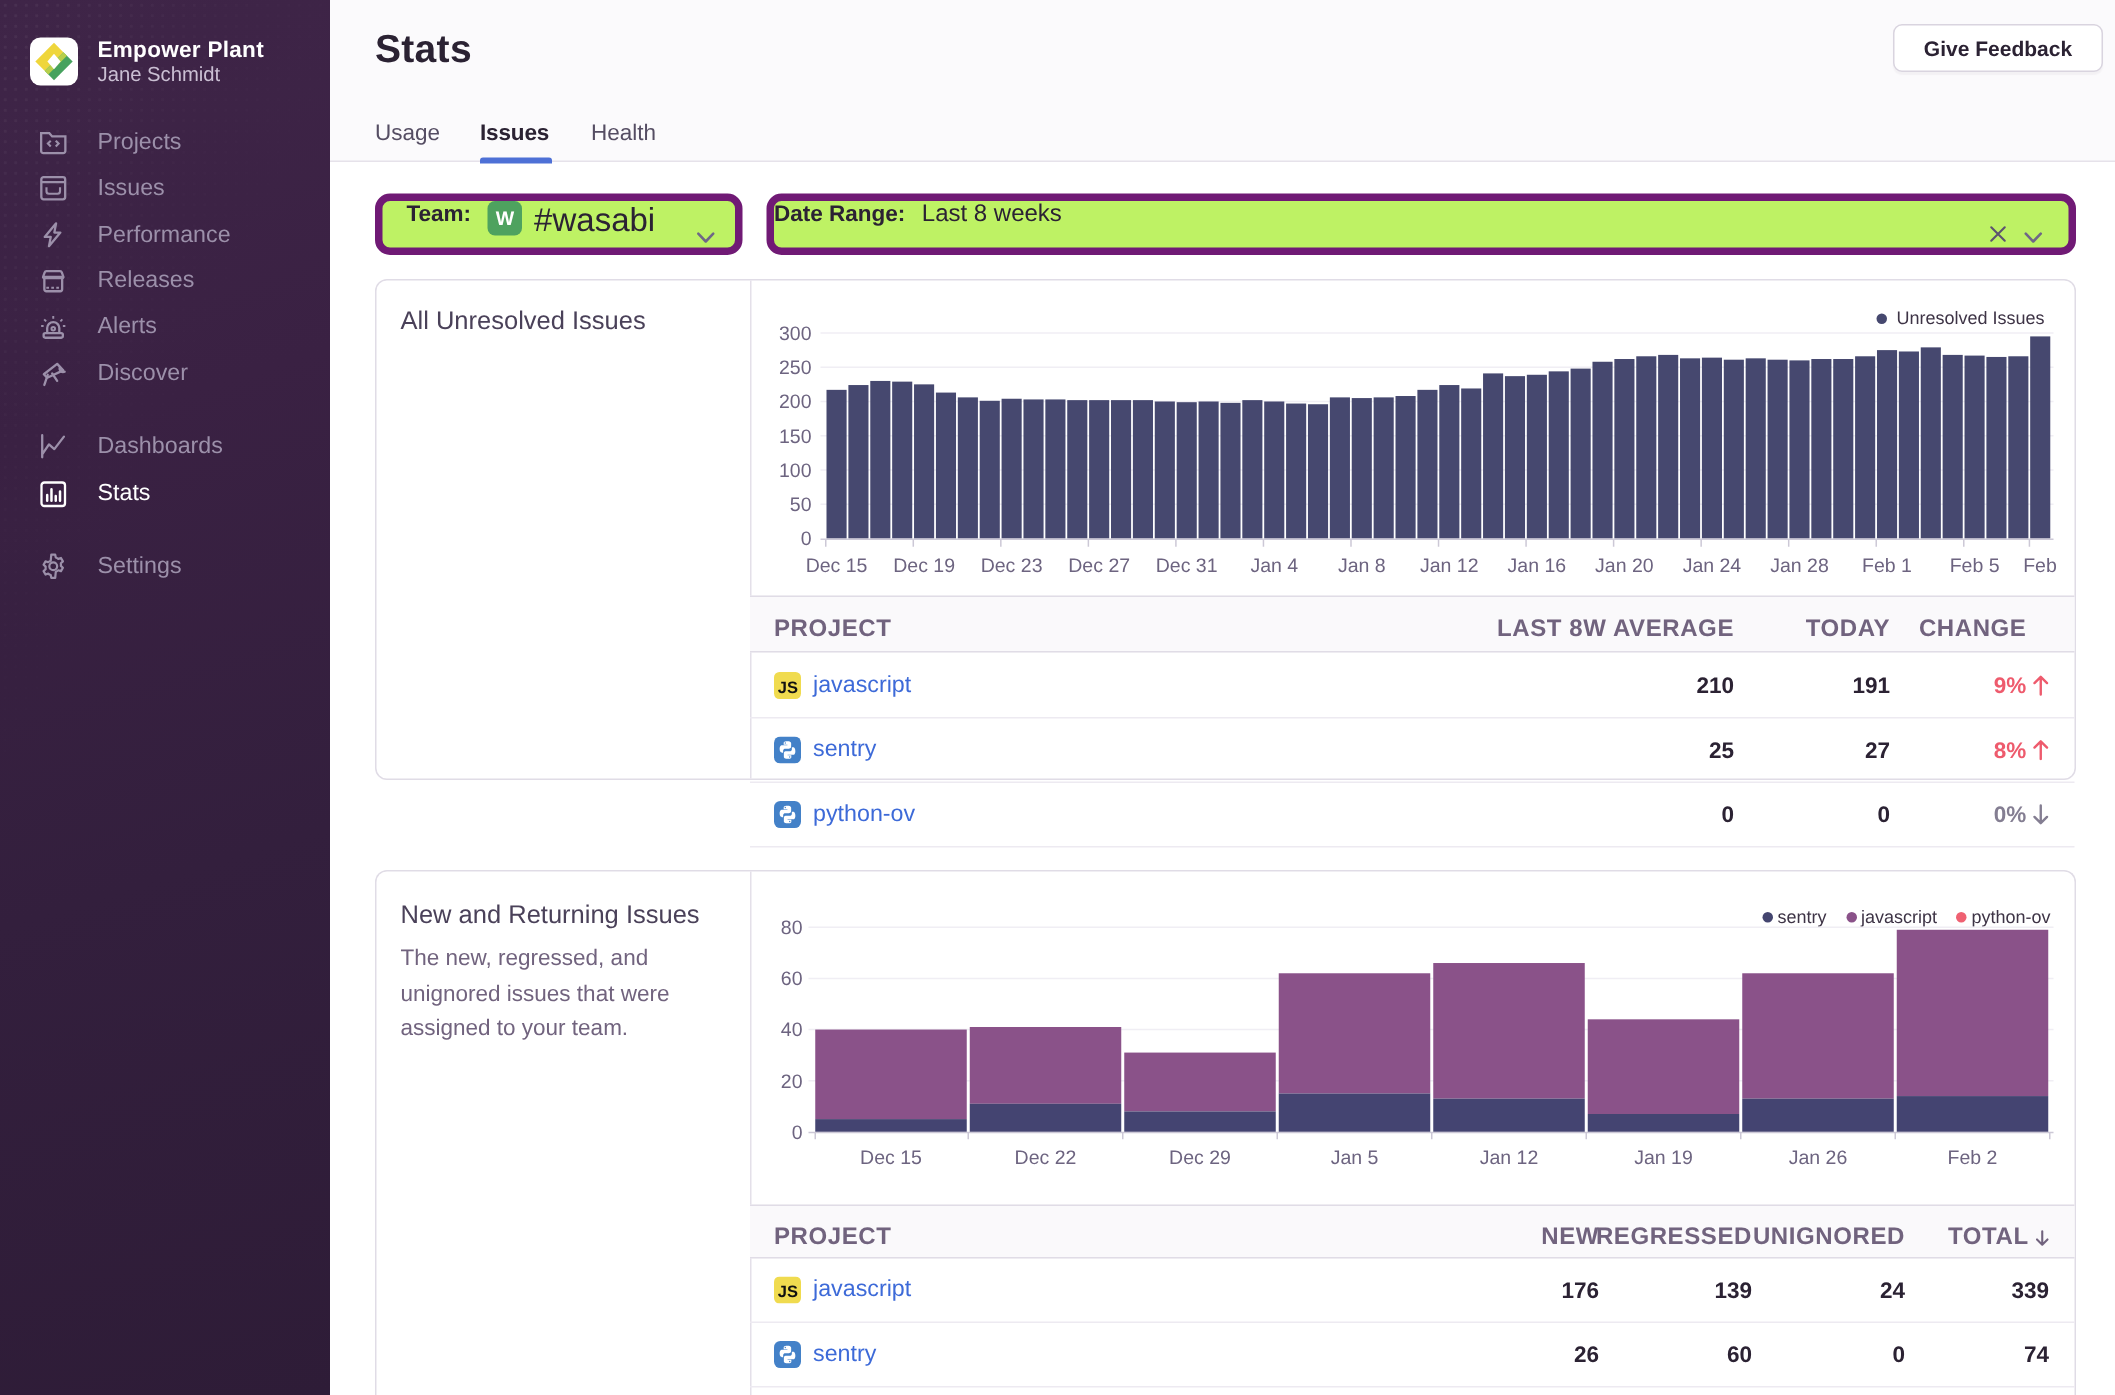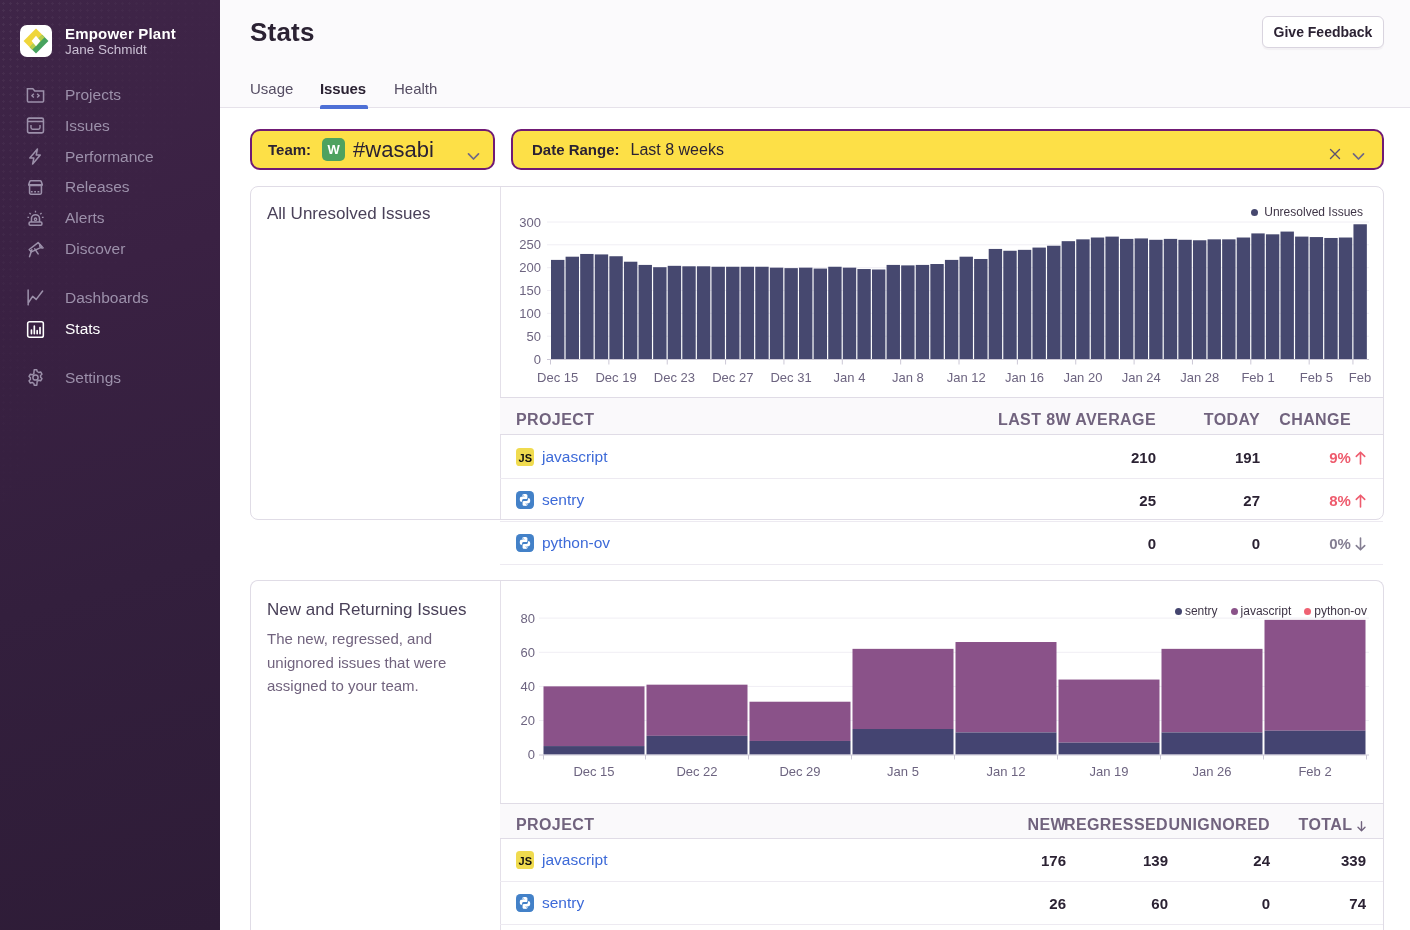--- a/index.html
+++ b/index.html
@@ -15,27 +15,27 @@
 .orgava{position:absolute;left:20px;top:25px;width:32px;height:32px;background:#fff;border-radius:7px}
 .orgname{position:absolute;left:65px;top:25px;font-size:15px;font-weight:bold;color:#fff;letter-spacing:.2px}
 .username{position:absolute;left:65px;top:42px;font-size:13.5px;color:#cabfd3}
 .nitem{position:absolute;left:26px;height:24px;display:flex;align-items:center;font-size:15.5px;color:#9c90aa}
 .nitem svg{width:19px;height:19px;margin-right:20px;flex:none}
 .nitem.active{color:#fff}
 
 #main{position:absolute;left:220px;top:0;width:1190px;height:930px}
 #hstrip{position:absolute;left:0;top:0;width:1190px;height:108px;background:#fbfafc;border-bottom:1px solid #e6e2ea}
 h1{position:absolute;left:30px;top:17px;font-size:26px;font-weight:bold;color:#2b2233;letter-spacing:.2px}
-.gfb{position:absolute;left:1042px;top:16px;width:122px;height:32px;background:#fff;border:1px solid #d9d4df;border-radius:6px;
+.gfb{position:absolute;left:1042px;top:16px;width:140px;height:32px;background:#fff;border:1px solid #d9d4df;border-radius:6px;
  font-size:14px;font-weight:bold;color:#2b2233;display:flex;align-items:center;justify-content:center;box-shadow:0 2px 1px rgba(40,30,60,.04)}
 .tab{position:absolute;top:80px;font-size:15px;color:#554d63}
 .tab.active{color:#2b2233;font-weight:bold;letter-spacing:-0.1px}
 #tabline{position:absolute;left:100px;top:105px;width:48px;height:4px;background:#4e70d6;border-radius:2px 2px 0 0}
 
-.fbox{position:absolute;height:41px;top:129px;background:#fde047;border:2px solid #701a75;border-radius:10px;display:flex;align-items:center}
+.fbox{position:absolute;height:41px;top:129px;background:#bef264;border:5px solid #701a75;border-radius:10px;display:flex;}
 .flabel{font-size:15px;font-weight:bold;color:#2b2233}
 
 .card{position:absolute;left:30px;width:1134px;background:#fff;border:1px solid #e0dce6;border-radius:8px}
 .ltitle{position:absolute;left:236px;font-size:17px;color:#4a4159;font-weight:400;letter-spacing:0}
 .ldesc{position:absolute;left:236px;font-size:15px;color:#71637e;line-height:24px}
 .vdiv{position:absolute;left:249px;top:0;bottom:0;width:1px;background:#e4e0e9}
 .axlbl{font-family:"Liberation Sans",sans-serif;font-size:13px;fill:#6d6480}
 .c1svg{position:absolute;left:249px;top:-1px}
 .c2svg{position:absolute;left:249px;top:-1px}
 .legend{position:absolute;display:flex;align-items:center;font-size:12px;color:#3e3446;gap:6px}
@@ -115,21 +115,21 @@
 <div id="main2" style="position:absolute;left:220px;top:0;width:1190px;height:930px">
 <div class="fbox" style="left:30px;width:245px">
  <span class="flabel" style="margin-left:16px">Team:</span>
  <span style="margin-left:11px;width:23px;height:23px;border-radius:5px;background:#4ea25f;display:flex;align-items:center;justify-content:center;color:#fff;font-size:13px;font-weight:bold">W</span>
  <span style="margin-left:8px;font-size:22px;color:#2b2233">#wasabi</span>
  <span style="position:absolute;right:13px;top:16px"><svg width="13" height="9" viewBox="0 0 13 9">
             <path class="chev" d="M1.5 1.8 6.5 7l5-5.2"></path>
           </svg></span>
 </div>
 <div class="fbox" style="left:291px;width:873px">
- <span class="flabel" style="margin-left:19px">Date Range:</span>
+ <span class="flabel" style="">Date Range:</span>
  <span style="margin-left:11px;font-size:16px;color:#2b2233">Last 8 weeks</span>
  <span style="position:absolute;right:41px;top:15px"><svg width="12" height="12" viewBox="0 0 12 12">
             <path d="M1.5 1.5l9 9M10.5 1.5l-9 9" stroke="#5c5270" stroke-width="1.4" stroke-linecap="round"></path>
           </svg></span>
  <span style="position:absolute;right:17px;top:16px"><svg width="13" height="9" viewBox="0 0 13 9">
             <path class="chev" d="M1.5 1.8 6.5 7l5-5.2"></path>
           </svg></span>
 </div>
 <div class="card" style="top:186px;height:334px">
         <div class="vdiv"></div>

